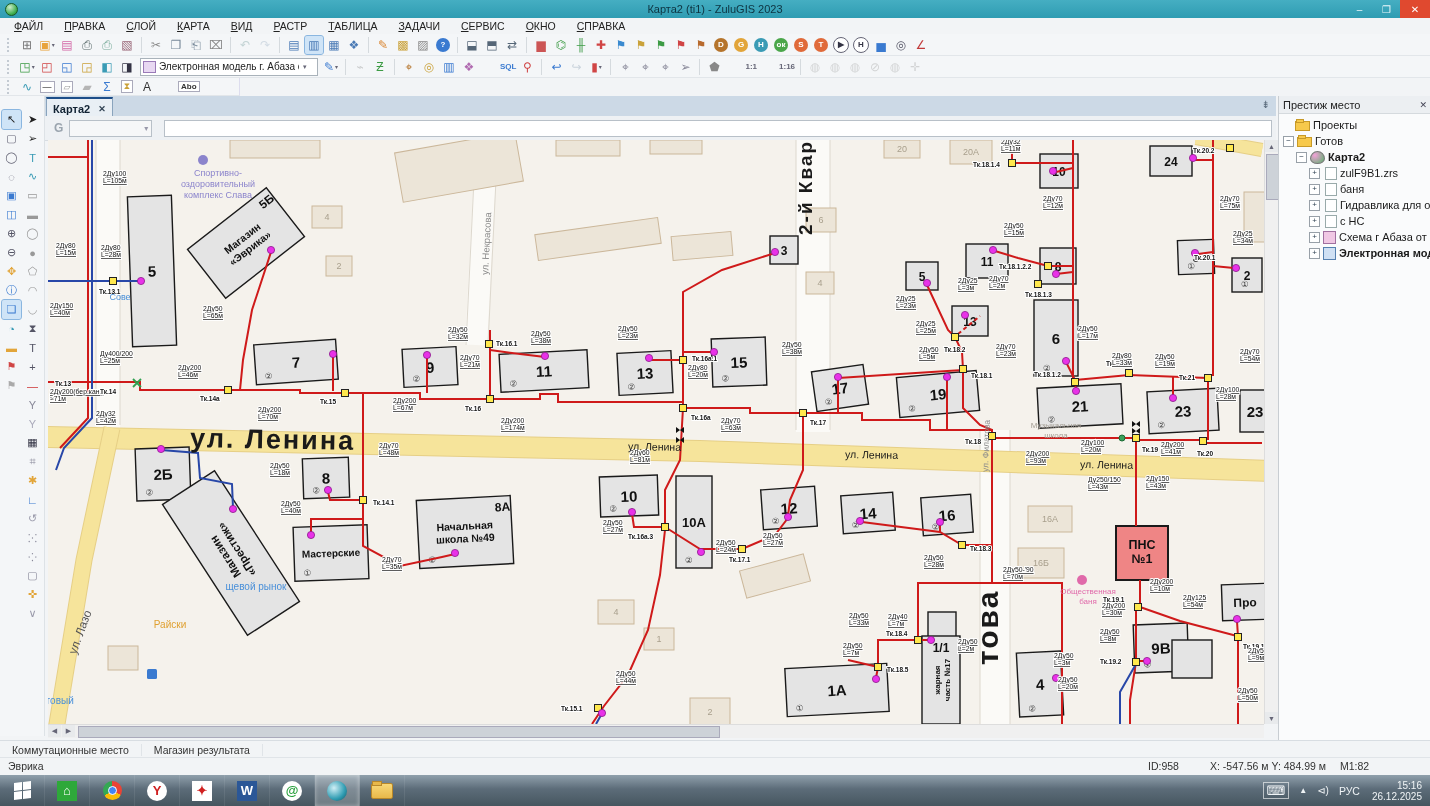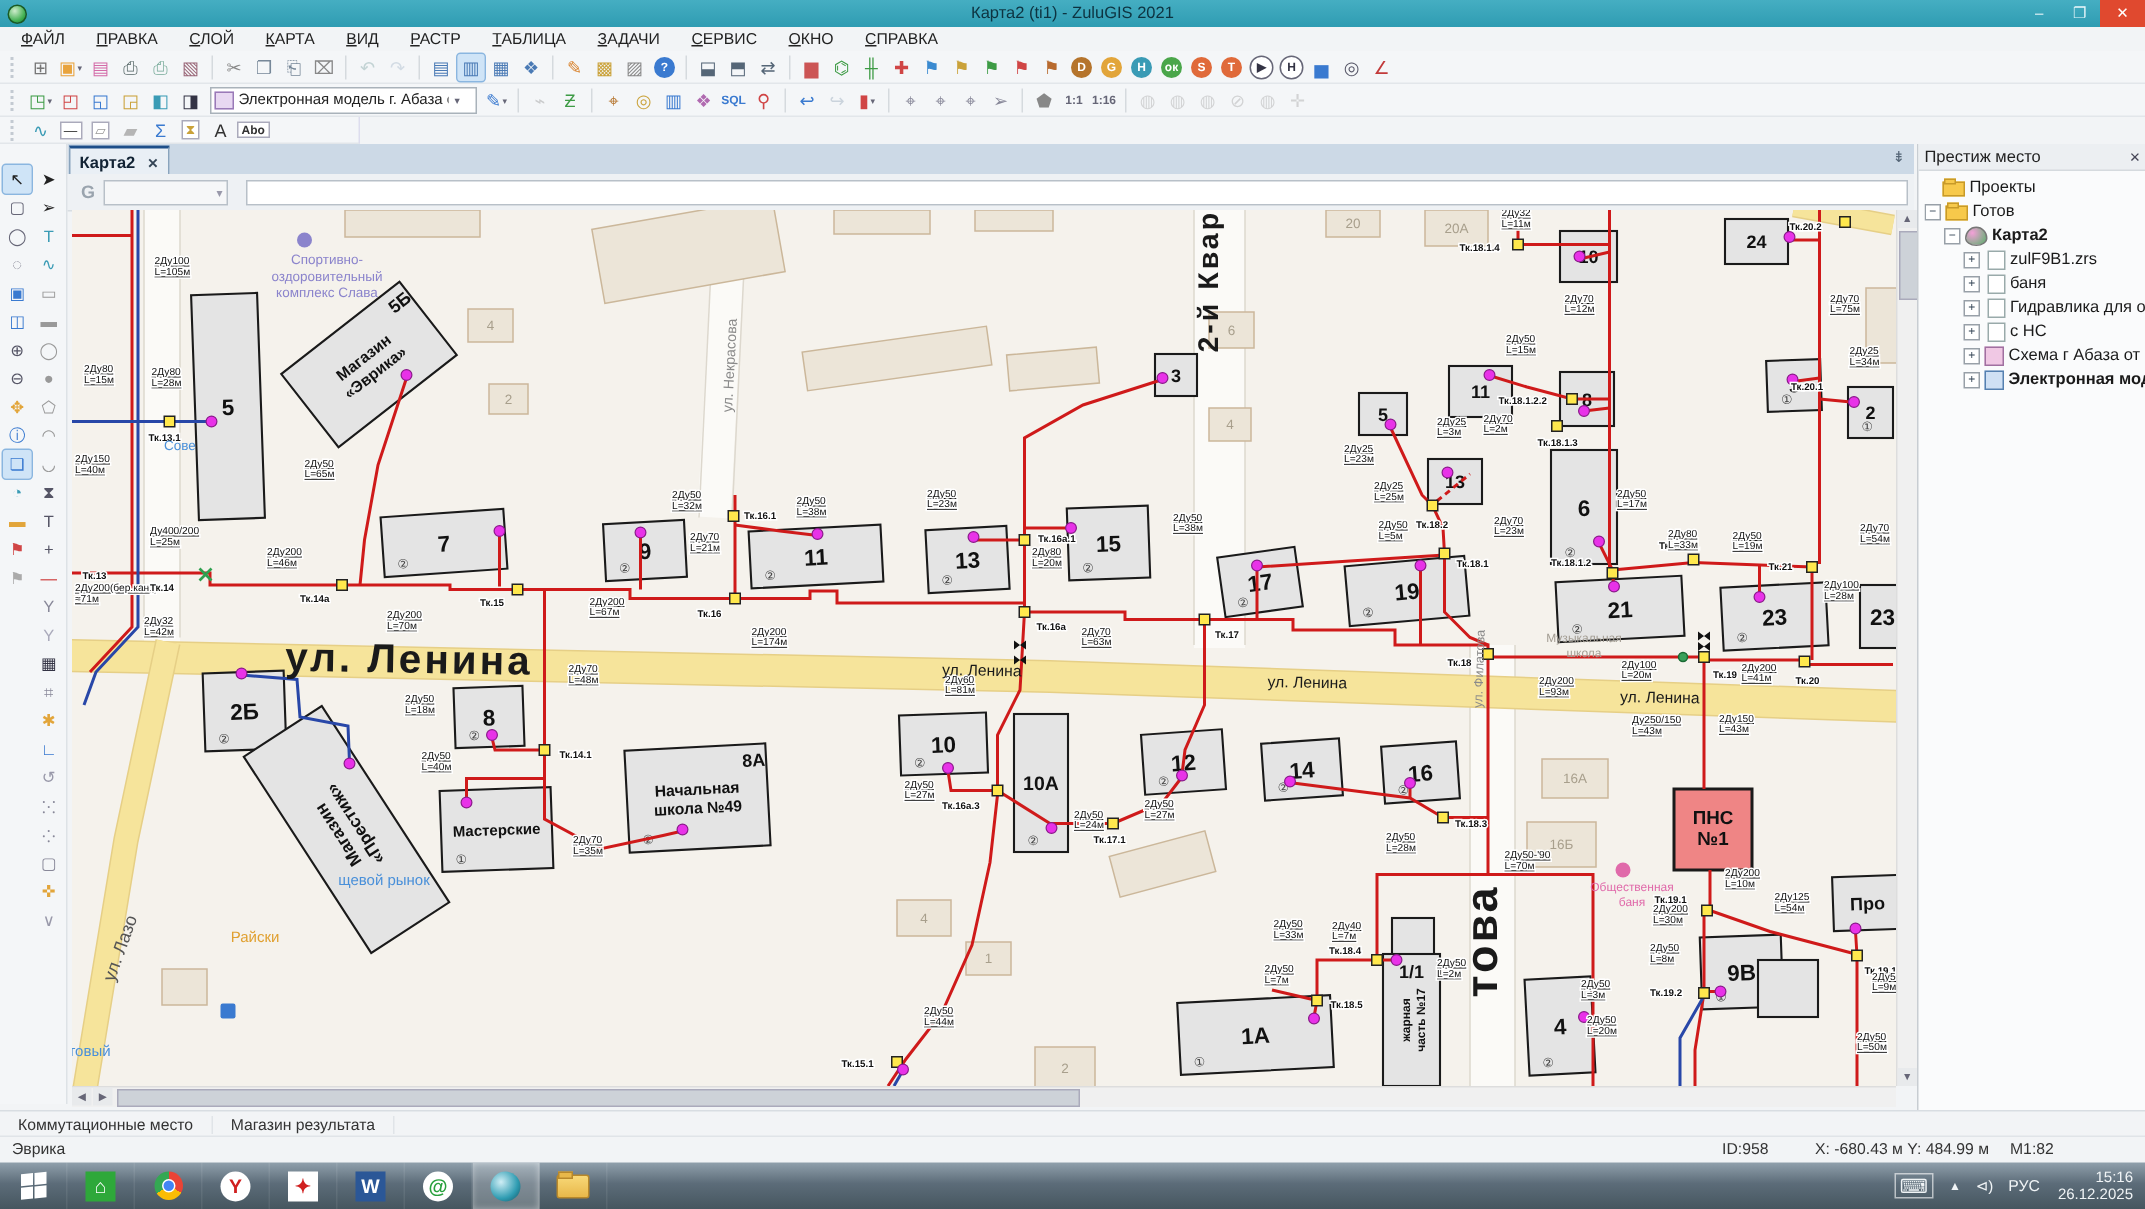--- a/index.html
+++ b/index.html
@@ -23,21 +23,21 @@
            display:flex;align-items:center;padding-left:4px;box-sizing:border-box;}
   #tb1{top:34px;height:22px;} #tb2{top:56px;height:22px;} #tb3{top:78px;height:18px;width:240px;border-right:1px solid #dde;}
   .grip{width:5px;height:14px;margin:0 3px;border-left:2px dotted #c3cad2;}
   .tbtn{min-width:18px;height:18px;margin:0 1px;display:flex;align-items:center;justify-content:center;
         font-size:12px;border-radius:2px;position:relative;}
   .tbtn.active{background:#cfe4f7;outline:1px solid #8ab6e0;}
   .tbtn.dis{opacity:.45;}
   .tbtn .circ{width:14px;height:14px;border-radius:50%;display:flex;align-items:center;justify-content:center;
         font-size:8px;font-weight:bold;}
   .tbtn .dd{font-size:6px;color:#667;margin-left:1px;}
-  .tbtn .txt{font-size:8px;font-weight:bold;}
+  .tbtn .txt{font-size:8px;font-weight:bold;margin-left:20px;}
   .tbtn.box span.g{border:1px solid #aab;padding:0 2px;font-size:9px;background:#fff;}
   .sep{width:1px;height:16px;background:#d5dade;margin:0 4px;}
   .combo{height:16px;background:#fff;border:1px solid #a9b2ba;display:flex;align-items:center;
          font-size:10px;padding:0 2px;margin:0 3px;}
   .combo .ci{width:11px;height:10px;background:#e8d8f2;border:1px solid #9a7ab8;margin-right:3px;}
   .combo .arrow{margin-left:4px;color:#667;font-size:7px;}
   
   #tabbar{position:absolute;left:44px;top:96px;width:1232px;height:20px;background:#ccd9e6;border-bottom:1px solid #9fb3c6;}
   #tab-karta2{position:absolute;left:2px;top:1px;height:19px;padding:0 6px;background:#e9eff5;border:1px solid #8aa4bd;
       border-bottom:none;border-top:2px solid #1d4e89;display:flex;align-items:center;font-weight:bold;color:#123;}
@@ -108,21 +108,21 @@
   svg{font-family:"Liberation Sans",sans-serif;}
   .plbl{text-decoration:underline;}
 </style>
 </head>
 <body>
 
 <div id="app">
 
   <div id="titlebar">
     <div class="appicon"></div>
-    <div class="title">Карта2 (ti1) - ZuluGIS 2021</div>
+    <div class="title">Карта2 (ti1) - ZuluGIS 2023</div>
     <div id="winbtns">
       <div class="wbtn">–</div>
       <div class="wbtn">❐</div>
       <div class="wbtn close">✕</div>
     </div>
   </div>
 
   <div id="menubar">
       <span><u>Ф</u>АЙЛ</span>
       <span><u>П</u>РАВКА</span>
@@ -1083,21 +1083,21 @@
       </div>
   </div>
 
   <div id="statusbar1">
     <span>Коммутационные место</span>
     <span>Магазин результата</span>
   </div>
   <div id="statusbar2">
     <span class="cell" style="left:8px;">Эврика</span>
     <span class="cell" style="left:1148px;">ID:958</span>
-    <span class="cell" style="left:1210px;">X:  -680.43 м  Y:   484.99 м</span>
+    <span class="cell" style="left:1210px;">X:  -547.56 м  Y:   484.99 м</span>
     <span class="cell" style="left:1340px;">M1:82</span>
   </div>
 
   <div id="taskbar">
     <div id="tslots" style="display:flex;">
         <div class="tslot">
           <div id="startlogo">
             <i></i>
             <i></i>
             <i></i>

